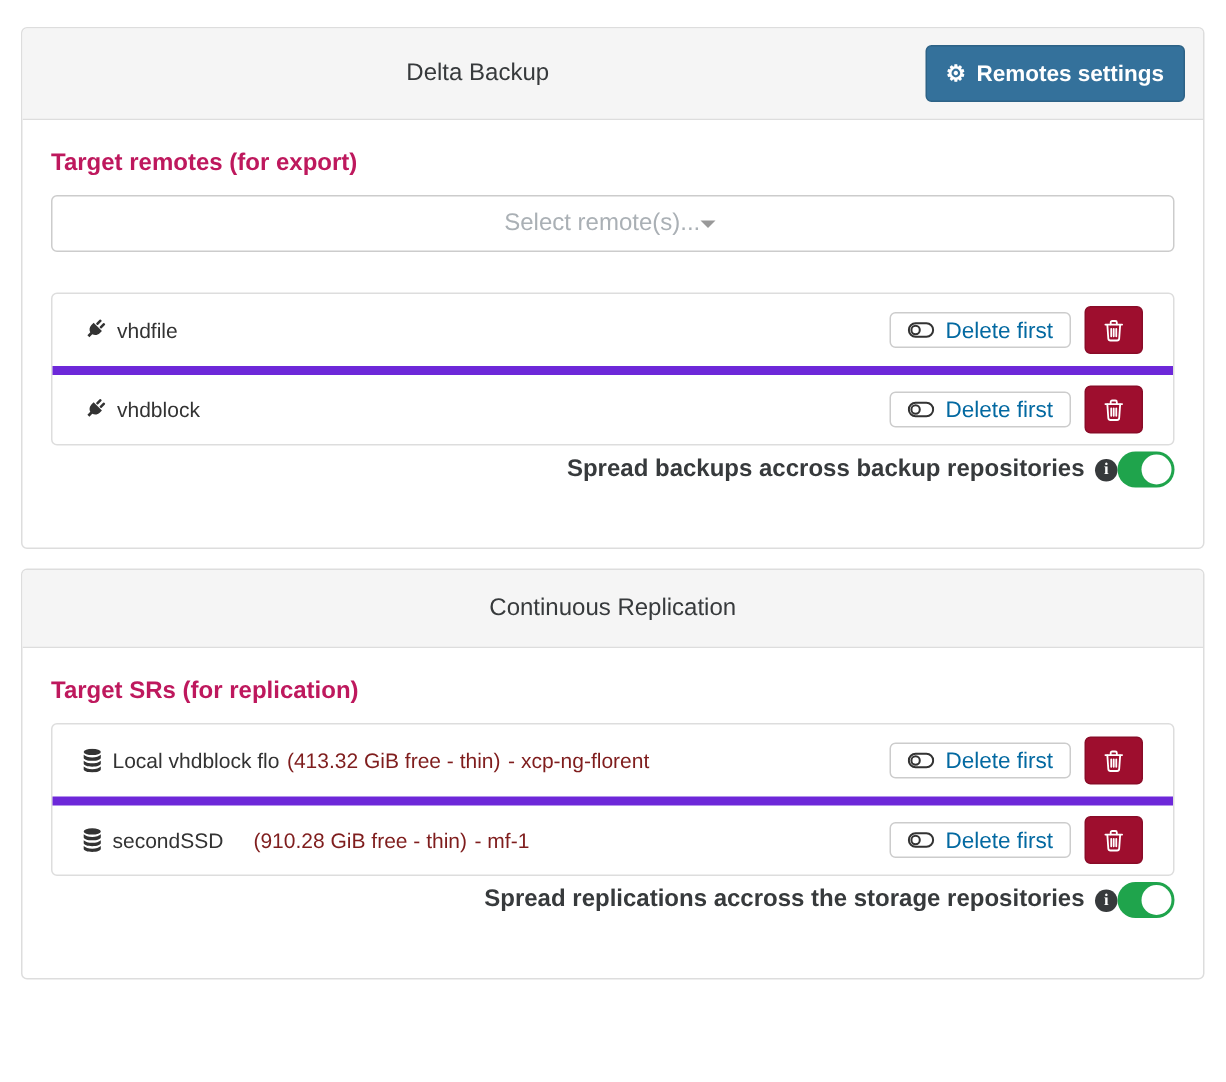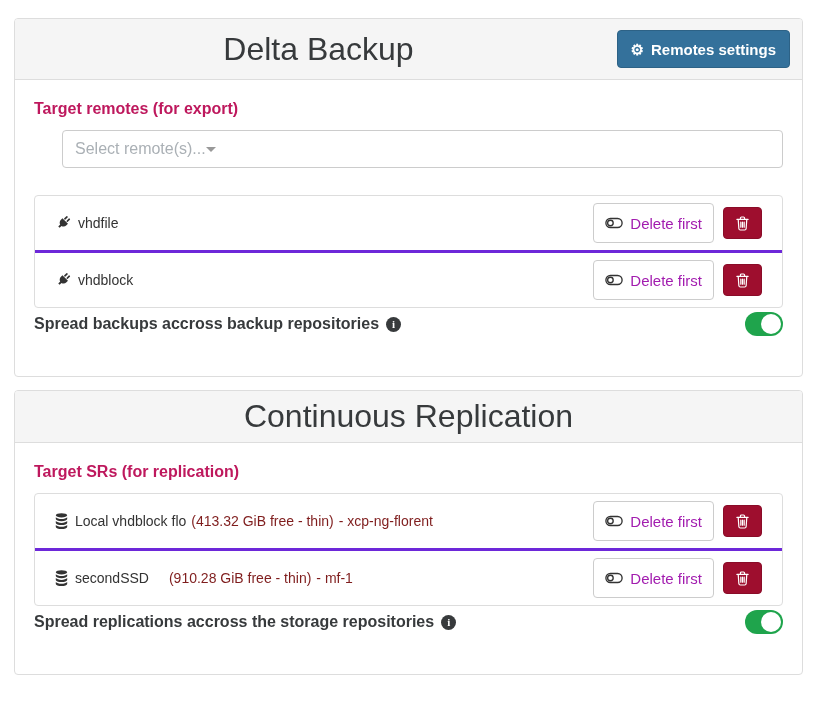--- a/index.html
+++ b/index.html
@@ -20,21 +20,21 @@
   .panel-heading {
     position: relative;
     background: #f5f5f5;
     border-bottom: 1px solid #ddd;
     border-radius: 3px 3px 0 0;
     text-align: center;
     padding: 11px 15px;
   }
   .panel-heading.has-button { padding-right: 195px; }
   .panel-title {
-    font-size: 32px;
+    font-size: 16px;
     font-weight: 400;
     color: #373a3c;
     line-height: 29px;
     display: inline-block;
   }
   .panel-heading.has-button .panel-title { line-height: 38px; }
   .btn-header {
     position: absolute;
     right: 12px; top: 11px;
     height: 38px;
@@ -60,79 +60,78 @@
     margin-bottom: 12px;
     color: #be185d;
   }
   .select-box {
     height: 38px;
     border: 1px solid #ccc;
     border-radius: 4px;
     background: #fff;
     display: flex;
     align-items: center;
-    justify-content: flex-start;
+    justify-content: center;
     padding: 0 16px 0 12px;
     margin-bottom: 27px;
     cursor: pointer;
-    margin-left: 28px;
   }
   .select-placeholder { color: #aab0b5; font-size: 16px; }
   .caret-down {
     width: 0; height: 0;
     border-left: 5px solid transparent;
     border-right: 5px solid transparent;
     border-top: 5px solid #999;
   }
   .list-group {
     border: 1px solid #ddd;
     border-radius: 4px;
   }
   .list-item {
     display: flex;
     align-items: center;
     min-height: 48px;
     padding: 7px 20px;
   }
-  .list-item + .list-item { border-top: 3px solid #6d28d9; }
+  .list-item + .list-item { border-top: 6px solid #6d28d9; }
   .item-icon { display: inline-flex; margin-right: 7px; flex: none; }
   .item-text { font-size: 14px; color: #333; white-space: nowrap; }
   .item-muted { color: #7f1d1d; }
   .flex-spacer { flex: 1; }
   .btn-delete-first {
     display: inline-flex;
     align-items: center;
     gap: 7px;
-    height: 40px;
+    height: 24px;
     background: #fff;
     border: 1px solid #ccc;
     border-radius: 4px;
     padding: 0 11px;
     font-family: "Liberation Sans", sans-serif;
     font-size: 15px;
-    color: #a21caf;
+    color: #0369a1;
     cursor: pointer;
     flex: none;
   }
   .btn-trash {
     margin-left: 9px;
     width: 39px; height: 32px;
     background: #9e0e2e;
     border: 1px solid #8a0c28;
     border-radius: 4px;
     display: inline-flex;
     align-items: center;
     justify-content: center;
     cursor: pointer;
     flex: none;
   }
   .spread-row {
     display: flex;
     align-items: center;
-    justify-content: space-between;
+    justify-content: flex-end;
     margin-top: 4px;
   }
   .spread-label {
     display: inline-flex;
     align-items: center;
     gap: 7px;
     font-size: 16px;
     font-weight: 700;
     color: #373a3c;
   }

